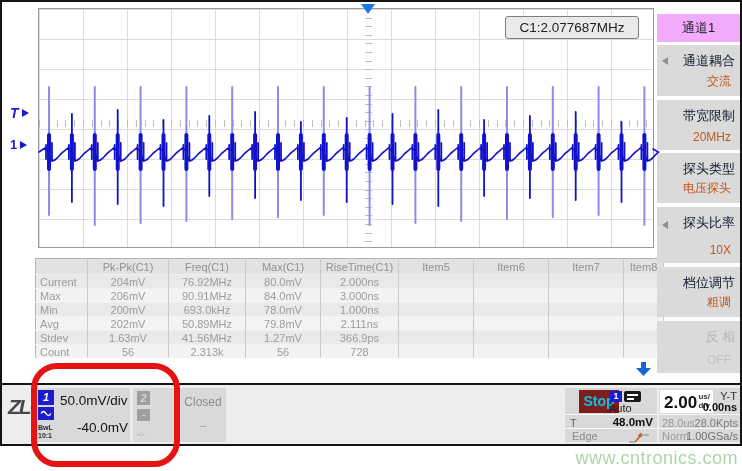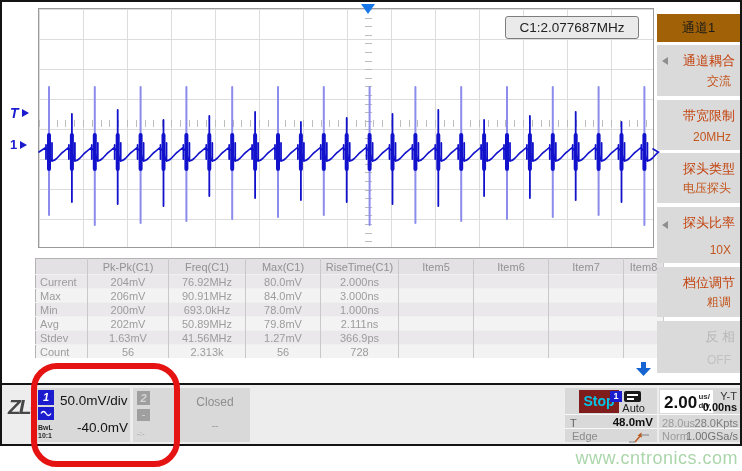--- a/index.html
+++ b/index.html
@@ -31,40 +31,40 @@
   table.meas{border-collapse:collapse;table-layout:fixed;width:628px;font-size:11px;color:#9c9c9c;
         border:1px solid #b3b3b3;}
   table.meas th{background:#e3e1e3;color:#929292;font-weight:normal;height:13px;text-align:center;
         border-right:1px solid #c9c9c9;overflow:hidden;white-space:nowrap;}
   table.meas td{height:14px;text-align:center;border-right:1px solid #c9c9c9;border-top:1px solid #f1f0f1;
         overflow:hidden;white-space:nowrap;padding:0 2px;box-sizing:border-box;}
   table.meas td.rowlabel{text-align:left;padding-left:4px;}
   table.meas tr:nth-child(odd) td{background:#eae8ea;}
   table.meas tr:nth-child(even) td{background:#f4f3f4;}
   
-  .sb-header{position:absolute;left:657px;top:14px;width:83px;height:28px;background:#a16207;
+  .sb-header{position:absolute;left:657px;top:14px;width:83px;height:28px;background:#f0abfc;
         text-align:center;line-height:28px;font-size:13px;color:#1a1a1a;}
   .sb-item{position:absolute;left:657px;width:83px;background:#dadada;box-sizing:border-box;}
-  .sb-label{position:absolute;top:7px;right:5px;font-size:13px;color:#c2410c;white-space:nowrap;}
+  .sb-label{position:absolute;top:7px;right:5px;font-size:13px;color:#0f172a;white-space:nowrap;}
   .sb-value{position:absolute;bottom:6px;right:9px;font-size:12px;color:#c3561e;white-space:nowrap;}
   .sb-item.disabled .sb-label{color:#b8b8b8;}
   .sb-item.disabled .sb-value{color:#c2c2c2;}
   .subarrow{position:absolute;left:5px;top:12px;width:0;height:0;
         border-top:4px solid transparent;border-bottom:4px solid transparent;border-right:6px solid #8f8f8f;}
   .scrollarrow{position:absolute;left:636px;top:362px;z-index:6;}
   
   .bbar{position:absolute;left:2px;top:383px;width:738px;height:61px;background:#ededed;
         border-top:2px solid #151515;box-sizing:border-box;}
   .logo{position:absolute;left:6px;top:10px;font-size:21px;font-style:italic;font-weight:bold;
         color:#474747;letter-spacing:-2px;}
   .logo sup{font-size:8px;letter-spacing:0;}
   .chbox{position:absolute;top:3px;height:54px;background:#d9d9d9;}
   .ch1box{left:33px;width:95px;}
   .ch2box{left:131px;width:45px;}
-  .closedbox{left:178px;width:46px;padding-left:24px;}
+  .closedbox{left:178px;width:46px;}
   .badge1{position:absolute;left:3px;top:2px;width:16px;height:15px;background:#1c1ccf;color:#fff;
         font-size:11px;font-style:italic;font-weight:bold;text-align:center;line-height:15px;}
   .sinebadge{position:absolute;left:3px;top:19px;width:16px;height:13px;background:#1c1ccf;
         display:flex;align-items:center;justify-content:center;}
   .bwl{position:absolute;left:3px;top:36px;font-size:7px;line-height:7.5px;color:#2a2a2a;font-weight:bold;}
   .ch1scale{position:absolute;left:25px;top:5px;font-size:13.5px;color:#141414;white-space:nowrap;}
   .ch1offset{position:absolute;left:42px;bottom:7px;font-size:13.5px;color:#141414;white-space:nowrap;}
   .badge2{position:absolute;left:4px;top:3px;width:13px;height:14px;background:#9f9f9f;color:#d4d4d4;
         font-size:11px;font-style:italic;font-weight:bold;text-align:center;line-height:14px;}
   .dashbadge{position:absolute;left:4px;top:21px;width:13px;height:12px;background:#9f9f9f;color:#d8d8d8;
@@ -73,21 +73,21 @@
   .closedtxt{position:absolute;left:0;top:7px;width:100%;text-align:center;font-size:12px;color:#8d8d8d;}
   .closedval{position:absolute;left:0;top:32px;width:100%;text-align:center;font-size:10px;color:#9a9a9a;}
   .trigbox{position:absolute;left:563px;top:3px;width:92px;height:54px;background:#d9d9d9;}
   .timebox{position:absolute;left:657px;top:3px;width:81px;height:54px;background:#d9d9d9;}
   .hairline{position:absolute;left:0;width:100%;height:1px;background:#f8f8f8;}
   .stopbox{position:absolute;left:14px;top:2px;width:40px;height:23px;background:#7f1d1d;
         text-align:center;line-height:23px;font-size:14px;font-weight:bold;color:#00c6e8;}
   .trigbadges{position:absolute;left:45px;top:3px;display:flex;gap:2px;align-items:center;}
   .tbadge{width:12px;height:11px;background:#1c1ccf;color:#fff;font-size:9px;font-weight:bold;
         text-align:center;line-height:11px;}
-  .automode{position:absolute;left:44px;top:14px;width:36px;text-align:right;font-size:11px;color:#222;}
+  .automode{position:absolute;left:44px;top:14px;width:36px;text-align:left;font-size:11px;color:#222;}
   .trigsrc{position:absolute;left:5px;top:29px;font-size:11px;color:#666;}
   .triglevel{position:absolute;right:4px;top:28px;font-size:11.5px;font-weight:bold;color:#111;}
   .trigkind{position:absolute;left:7px;top:42px;font-size:11px;color:#8a8a8a;}
   .edgeicon{position:absolute;right:6px;top:42px;}
   .tb-white{position:absolute;left:1px;top:2px;width:53px;height:23px;background:#fff;}
   .tb-scale{position:absolute;left:4px;top:3px;font-size:17px;font-weight:bold;color:#111;}
   .tb-units{position:absolute;right:3px;top:3px;font-size:8px;line-height:8.5px;color:#333;font-weight:bold;text-align:left;}
   .tb-mode{position:absolute;right:3px;top:2px;font-size:11px;color:#333;}
   .tb-delay{position:absolute;right:3px;top:13px;font-size:11px;font-weight:bold;color:#111;}
   .tb-win{position:absolute;left:3px;top:29px;font-size:11px;color:#9b9b9b;text-align:right;}

